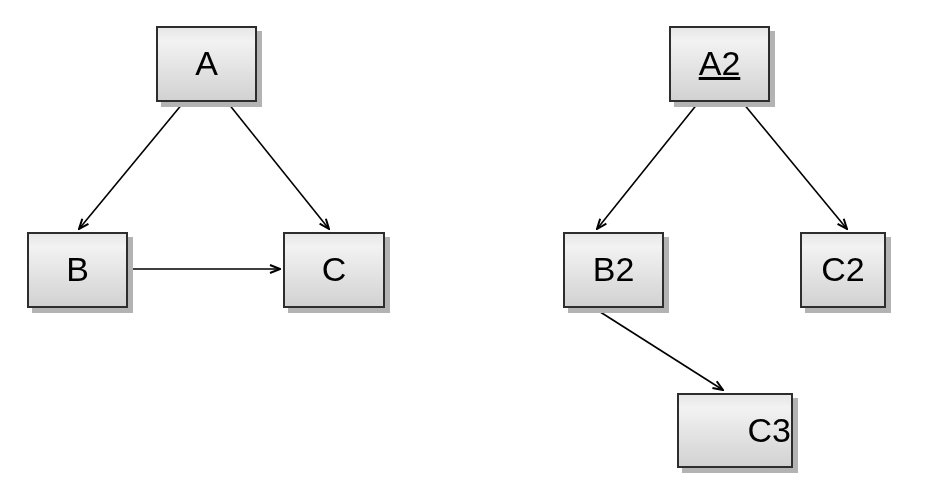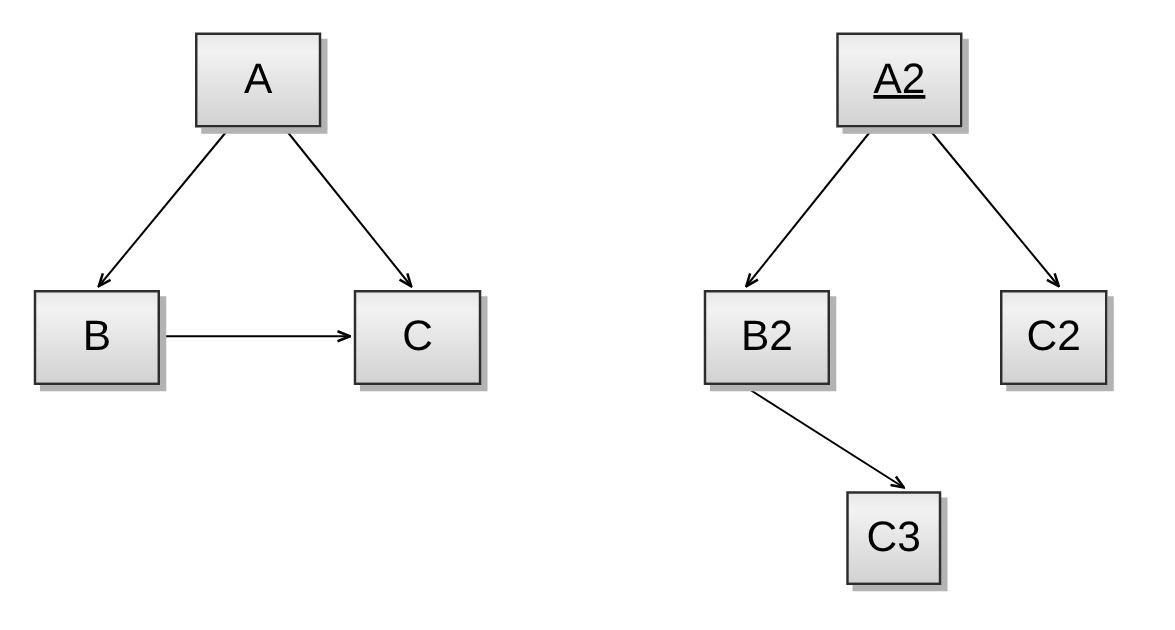--- a/index.html
+++ b/index.html
@@ -41,21 +41,21 @@
     letter-spacing: 0px;
     padding-bottom: 2px;
   }
   
   #node-a  { left:156px; top:26px;  width:101px; height:76px; }
   #node-b  { left:27px;  top:232px; width:101px; height:76px; }
   #node-c  { left:283px; top:232px; width:102px; height:76px; }
   #node-a2 { left:669px; top:26px;  width:101px; height:76px;text-decoration:underline; }
   #node-b2 { left:543px; top:232px; width:101px; height:76px;margin-left:20px; }
   #node-c2 { left:800px; top:232px; width:86px; height:76px; }
-  #node-c3 { left:677px; top:393px; width:76px; height:75px; }
+  #node-c3 { left:677px; top:393px; width:116px; height:75px;justify-content:flex-end; }
 
   .edges-layer {
     position: absolute;
     left: 0; top: 0;
     width: 940px; height: 504px;
     pointer-events: none;
   }
   .edge {
     stroke: var(--edge-color);
     stroke-width: 1.6;

